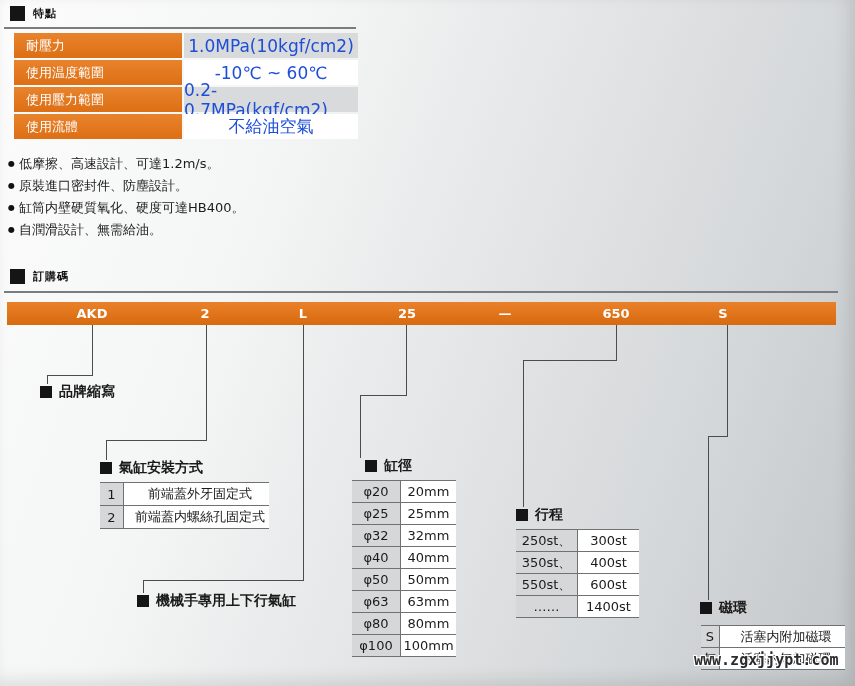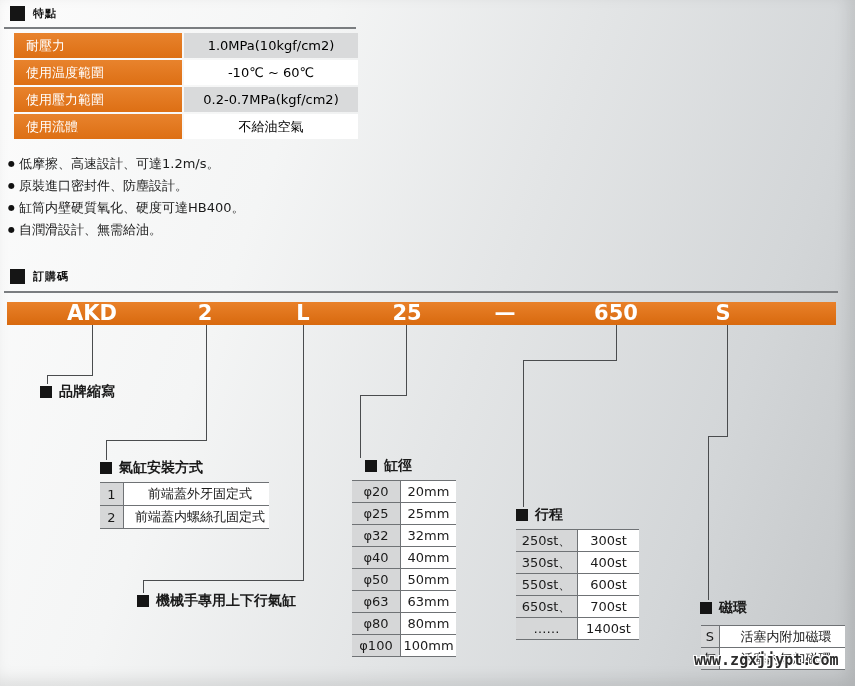--- a/index.html
+++ b/index.html
@@ -16,32 +16,32 @@
   
   .sec-head{position:absolute;display:flex;align-items:center;gap:8px;}
   .sq{width:15px;height:15px;background:#151515;flex:0 0 auto;}
   .sec-head .t{font-size:11px;font-weight:bold;color:#111;letter-spacing:1px;}
   .rule{position:absolute;height:2px;background:#7a7d80;}
   
   .spec{position:absolute;left:14px;top:33px;width:344px;}
   .spec-row{display:flex;height:25px;margin-bottom:2px;}
   .spec-l{width:156px;background:linear-gradient(#e8832d,#dd6f14);color:#fff;
           font-size:13px;display:flex;align-items:center;padding-left:12px;margin-right:2px;}
-  .spec-r{flex:1;font-size:13px;display:flex;align-items:center;justify-content:center;color:#000000;}
+  .spec-r{flex:1;font-size:17px;display:flex;align-items:center;justify-content:center;color:#1d4ed8;}
   .spec-row:nth-child(odd) .spec-r{background:#d9dadb;}
   .spec-row:nth-child(even) .spec-r{background:#ffffff;}
   
   .bullets{position:absolute;left:8px;top:153px;}
   .bullet{font-size:13px;line-height:22px;color:#1b1b1b;display:flex;align-items:center;}
   .bullet::before{content:"●";font-size:8px;margin-right:4px;color:#111;}
   
   .codebar{position:absolute;left:7px;top:302px;width:829px;height:23px;
            background:linear-gradient(#e9812a,#d8690e);}
   .codeseg{position:absolute;top:302px;width:90px;height:38px;line-height:23px;
-           text-align:center;color:#fff;font-weight:bold;font-size:21px;}
+           text-align:center;color:#fff;font-weight:bold;font-size:13px;}
   
   .vline,.hline{position:absolute;background:#4a4c4e;}
   .vline{width:1px;}
   .hline{height:1px;}
   
   .callout{position:absolute;display:flex;align-items:center;gap:7px;}
   .csq{width:12px;height:12px;background:#151515;flex:0 0 auto;}
   .callout .t{font-size:14px;font-weight:bold;color:#1a1a1a;}
   
   table.lk{position:absolute;border-collapse:collapse;}
@@ -214,24 +214,20 @@
     </tr>
     <tr>
       <td class="c1">350st、</td>
       <td class="c2">400st</td>
     </tr>
     <tr>
       <td class="c1">550st、</td>
       <td class="c2">600st</td>
     </tr>
     <tr>
-      <td class="c1">650st、</td>
-      <td class="c2">700st</td>
-    </tr>
-    <tr>
       <td class="c1">……</td>
       <td class="c2">1400st</td>
     </tr>
   </tbody>
     </table>
 
   <div class="vline" style="left:727px;top:325px;height:111px;"></div>
   <div class="hline" style="left:708px;top:436px;width:20px;"></div>
   <div class="vline" style="left:708px;top:436px;height:164px;"></div>
   <div class="callout" style="left:700px;top:599px;">

